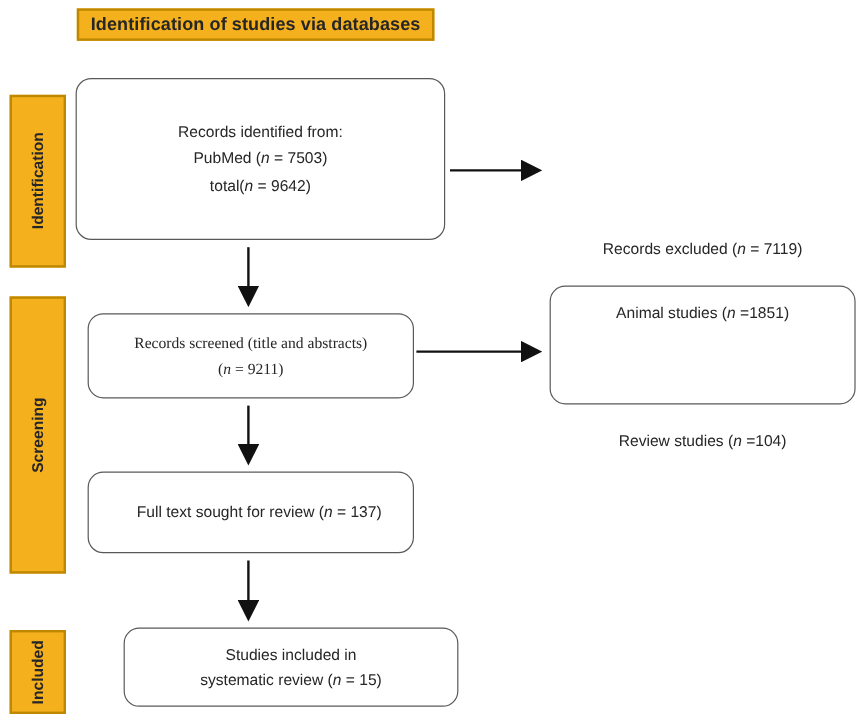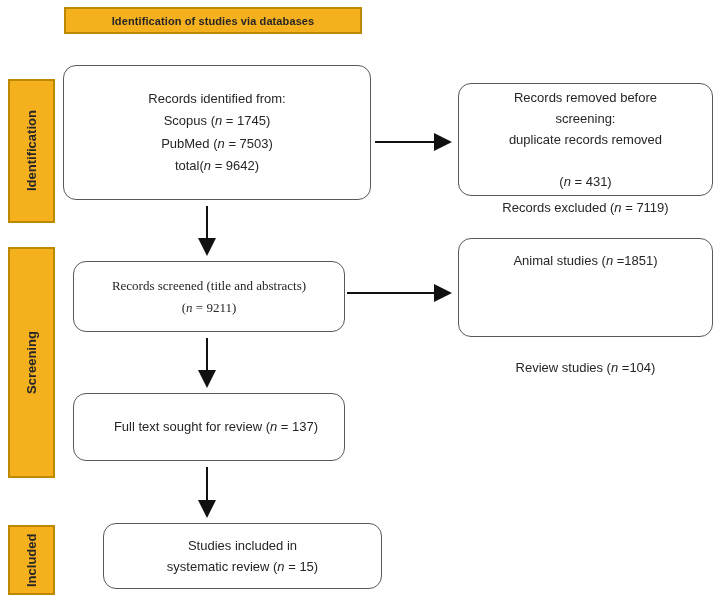--- a/index.html
+++ b/index.html
@@ -15,21 +15,21 @@
   .band {
     position: absolute;
     box-sizing: border-box;
     background: var(--band-fill, #F5B01E);
     border: 2px solid var(--band-border, #BE8800);
     display: flex;
     align-items: center;
     justify-content: center;
     font-weight: bold;
   }
-  .banner { font-size: 11px; letter-spacing: 0.1px; }
+  .banner { font-size: 15px; letter-spacing: 0.1px; }
   .side-label {
     writing-mode: vertical-rl;
     transform: rotate(180deg);
     font-size: 13px;
     text-align: center;
   }
   .flow-box {
     position: absolute;
     box-sizing: border-box;
     background: #ffffff;
@@ -63,46 +63,38 @@
   </div>
   <div class="band side-label" style="left:8px; top:247px; width:47px; height:231px;">
     <span>Screening</span>
   </div>
   <div class="band side-label" style="left:8px; top:525px; width:47px; height:70px;">
     <span>Included</span>
   </div>
 
   <div class="flow-box" style="left:63px; top:65px; width:308px; height:135px; line-height:1.72;justify-content:center;">
       <div class="line">Records identified from:</div>
-      <div class="line">Scopus (<i>n</i> = 1745)</div>
       <div class="line">PubMed (<i>n</i> = 7503)</div>
       <div class="line">total(<i>n</i> = 9642)</div>
     </div>
 
   <div class="flow-box" style="left:73px; top:261px; width:272px; height:71px;font-family:Liberation Serif, serif;">
       <div class="line">Records screened (title and abstracts)</div>
       <div class="line">(<i>n</i> = 9211)</div>
     </div>
 
   <div class="flow-box" style="left:73px; top:393px; width:272px; height:68px;padding-left:24px;">
       <div class="line">Full text sought for review (<i>n</i> = 137)</div>
     </div>
 
   <div class="flow-box" style="left:71px; top:523px; width:279px; height:66px;margin-left:32px;">
       <div class="line">Studies included in</div>
       <div class="line">systematic review (<i>n</i> = 15)</div>
     </div>
 
-  <div class="flow-box" style="left:458px; top:83px; width:255px; height:113px;">
-      <div class="line">Records removed before</div>
-      <div class="line">screening:</div>
-      <div class="line">duplicate records removed</div>
-      <div class="line">&nbsp;</div>
-      <div class="line">(<i>n</i> = 431)</div>
-    </div>
 
   <div class="flow-box" style="left:458px; top:238px; width:255px; height:99px;gap:32px;">
       <div class="line">Records excluded (<i>n</i> = 7119)</div>
       <div class="line">Animal studies (<i>n</i> =1851)</div>
       <div class="line">&nbsp;</div>
       <div class="line">Review studies (<i>n</i> =104)</div>
     </div>
 
   <svg class="arrow-layer" width="722" height="604" viewBox="0 0 722 604">
     <defs>

